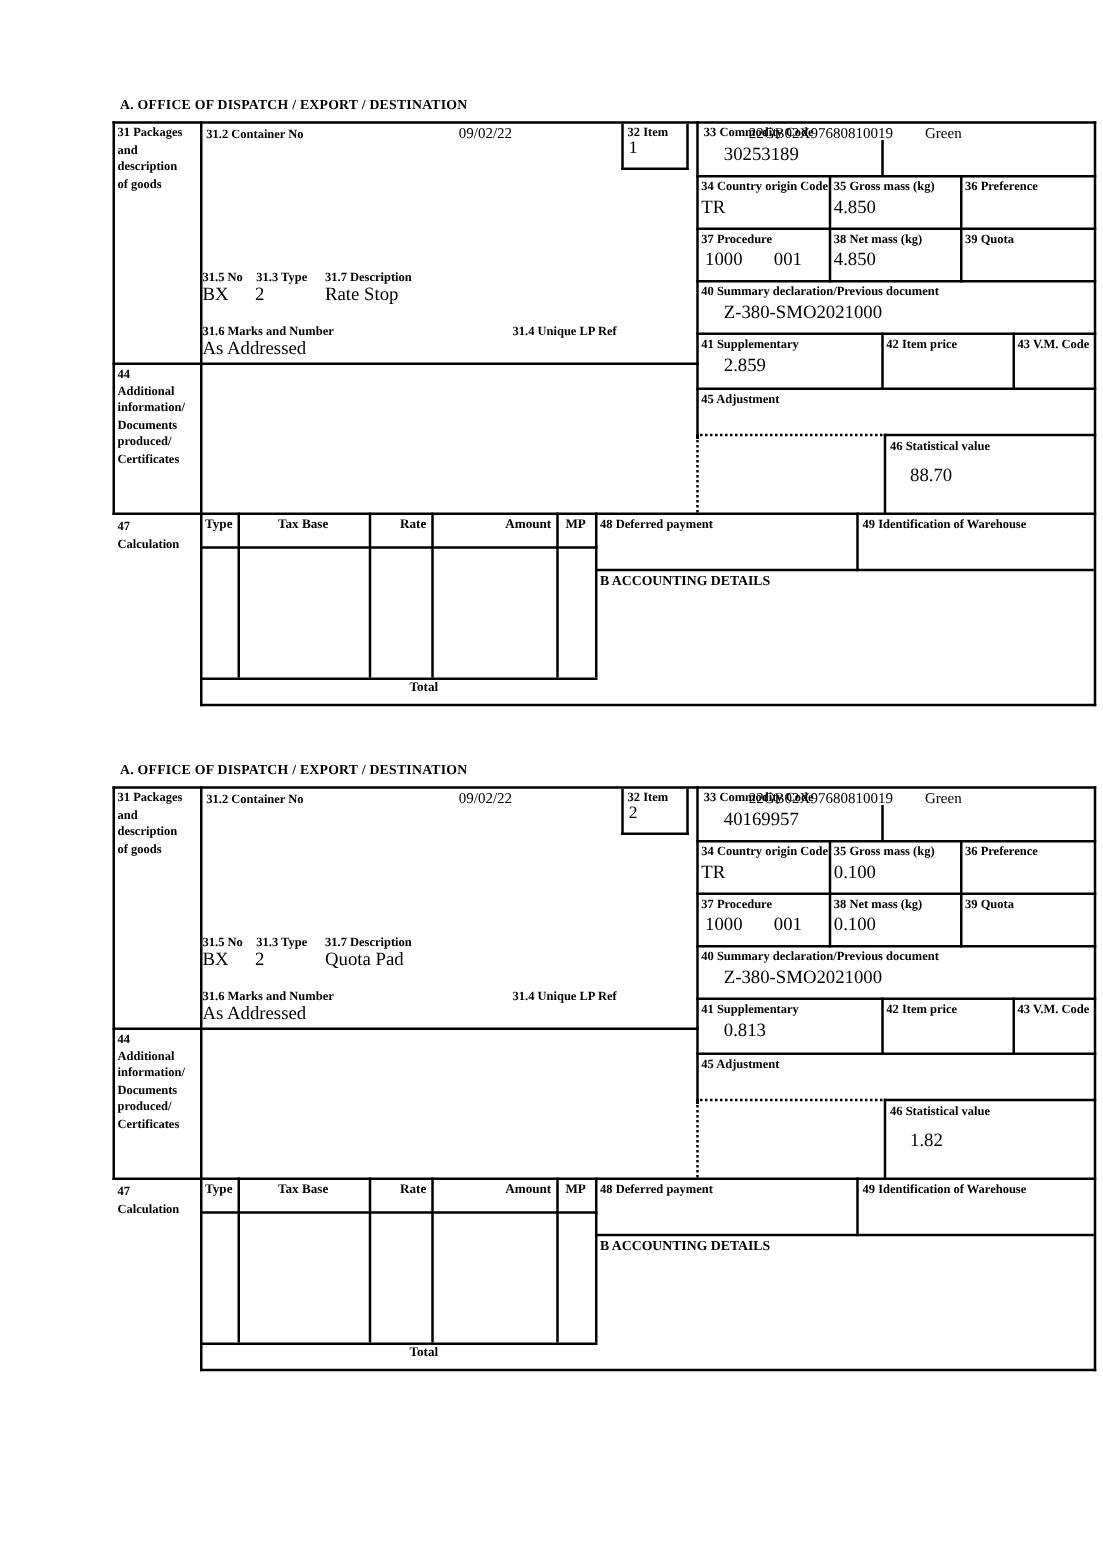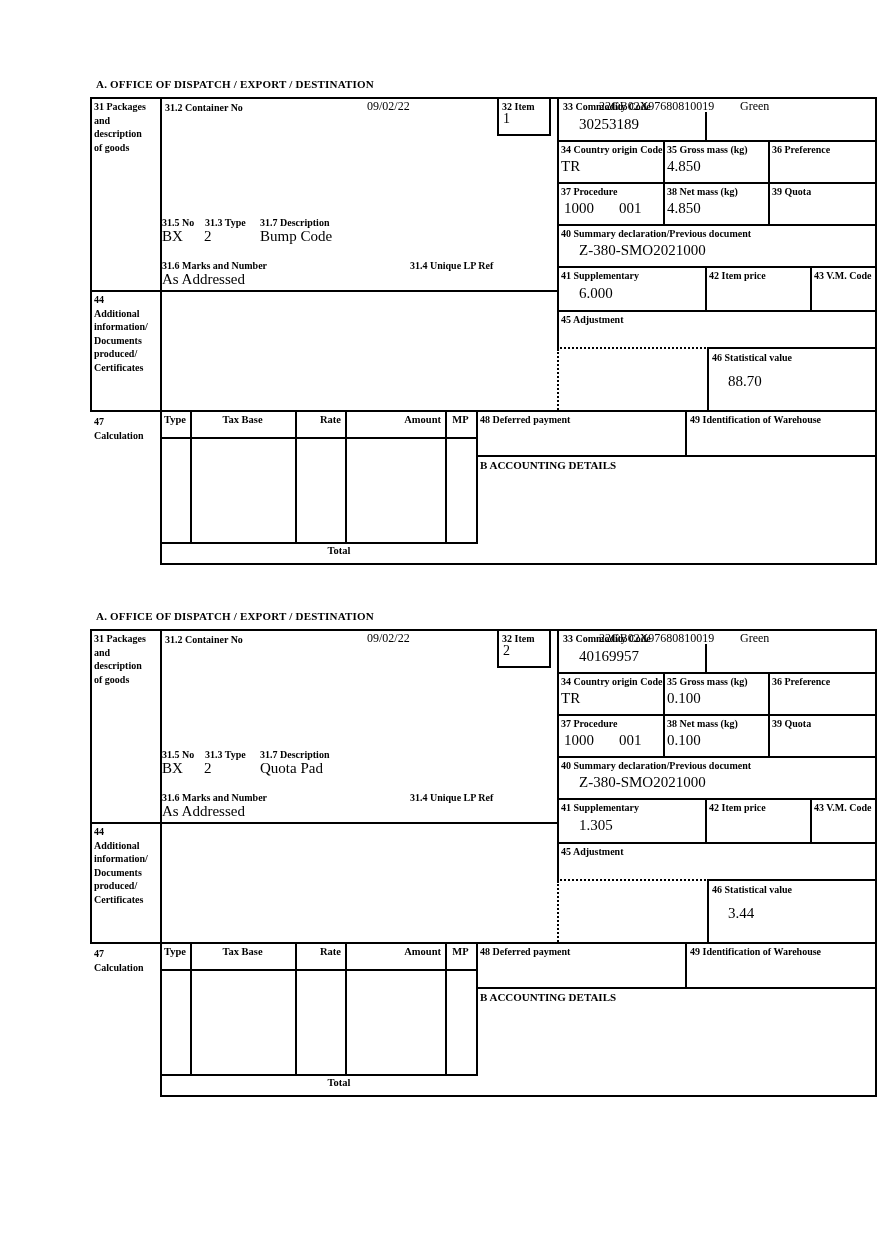--- a/index.html
+++ b/index.html
@@ -68,21 +68,21 @@
     <div class="box32">
       <div class="lbl" style="left:3px;top:2px">32 Item</div>
       <div class="val" style="left:4px;top:12px;font-size:14px">1</div>
     </div>
 
     <div class="lbl" style="left:72px;top:120px">31.5 No</div>
     <div class="lbl" style="left:115px;top:120px">31.3 Type</div>
     <div class="lbl" style="left:170px;top:120px">31.7 Description</div>
     <div class="val" style="left:72px;top:131px">BX</div>
     <div class="val" style="left:114px;top:131px">2</div>
-    <div class="val" style="left:170px;top:131px">Bump Code</div>
+    <div class="val" style="left:170px;top:131px">Rate Stop</div>
     <div class="lbl" style="left:72px;top:163px">31.6 Marks and Number</div>
     <div class="lbl" style="left:320px;top:163px">31.4 Unique LP Ref</div>
     <div class="val" style="left:72px;top:174px">As Addressed</div>
 
     <div class="hl" style="left:467px;top:43px;width:320px"></div>
     <div class="hl" style="left:467px;top:85px;width:320px"></div>
     <div class="hl" style="left:467px;top:127px;width:320px"></div>
     <div class="hl" style="left:467px;top:169px;width:320px"></div>
     <div class="hl" style="left:467px;top:213px;width:320px"></div>
     <div class="vl" style="left:573px;top:43px;height:86px"></div>
@@ -106,21 +106,21 @@
     <div class="val" style="left:474px;top:103px">1000</div>
     <div class="val" style="left:529px;top:103px">001</div>
     <div class="lbl" style="left:577px;top:89px">38 Net mass (kg)</div>
     <div class="val" style="left:577px;top:103px">4.850</div>
     <div class="lbl" style="left:682px;top:89px">39 Quota</div>
 
     <div class="lbl" style="left:471px;top:131px">40 Summary declaration/Previous document</div>
     <div class="val" style="left:489px;top:145px">Z-380-SMO2021000</div>
 
     <div class="lbl" style="left:471px;top:173px">41 Supplementary</div>
-    <div class="val" style="left:489px;top:188px">6.000</div>
+    <div class="val" style="left:489px;top:188px">2.859</div>
     <div class="lbl" style="left:619px;top:173px">42 Item price</div>
     <div class="lbl" style="left:724px;top:173px">43 V.M. Code</div>
 
     <div class="lbl" style="left:471px;top:217px">45 Adjustment</div>
 
     <div class="lbl" style="left:622px;top:255px">46 Statistical value</div>
     <div class="val" style="left:638px;top:276px">88.70</div>
 
     <div class="vl" style="left:100px;top:313px;height:132px"></div>
     <div class="vl" style="left:205px;top:313px;height:132px"></div>
@@ -224,28 +224,28 @@
     <div class="val" style="left:474px;top:103px">1000</div>
     <div class="val" style="left:529px;top:103px">001</div>
     <div class="lbl" style="left:577px;top:89px">38 Net mass (kg)</div>
     <div class="val" style="left:577px;top:103px">0.100</div>
     <div class="lbl" style="left:682px;top:89px">39 Quota</div>
 
     <div class="lbl" style="left:471px;top:131px">40 Summary declaration/Previous document</div>
     <div class="val" style="left:489px;top:145px">Z-380-SMO2021000</div>
 
     <div class="lbl" style="left:471px;top:173px">41 Supplementary</div>
-    <div class="val" style="left:489px;top:188px">1.305</div>
+    <div class="val" style="left:489px;top:188px">0.813</div>
     <div class="lbl" style="left:619px;top:173px">42 Item price</div>
     <div class="lbl" style="left:724px;top:173px">43 V.M. Code</div>
 
     <div class="lbl" style="left:471px;top:217px">45 Adjustment</div>
 
     <div class="lbl" style="left:622px;top:255px">46 Statistical value</div>
-    <div class="val" style="left:638px;top:276px">3.44</div>
+    <div class="val" style="left:638px;top:276px">1.82</div>
 
     <div class="vl" style="left:100px;top:313px;height:132px"></div>
     <div class="vl" style="left:205px;top:313px;height:132px"></div>
     <div class="vl" style="left:255px;top:313px;height:132px"></div>
     <div class="vl" style="left:355px;top:313px;height:132px"></div>
     <div class="vl" style="left:386px;top:313px;height:132px"></div>
     <div class="hl" style="left:70px;top:340px;width:318px"></div>
     <div class="hl" style="left:70px;top:445px;width:318px"></div>
 
     <div class="th" style="left:70px;width:30px;text-align:center">Type</div>

